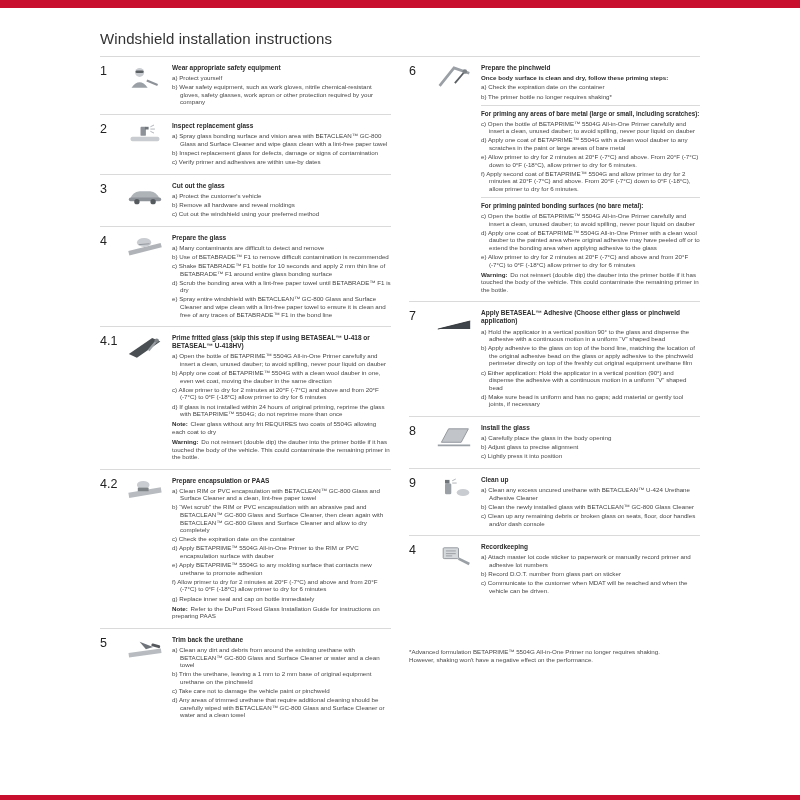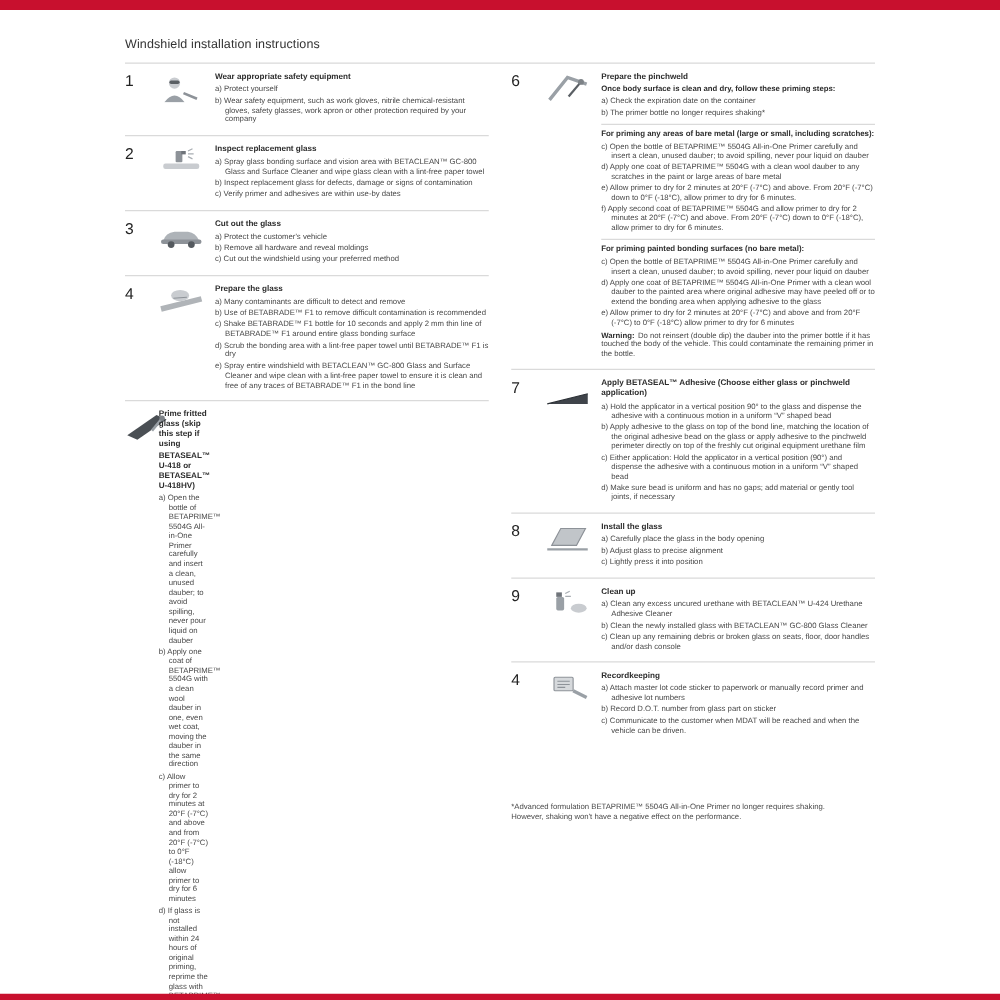--- a/index.html
+++ b/index.html
@@ -2,21 +2,21 @@
 <html><head>
 <meta charset="utf-8">
 <style>
   * { margin:0; padding:0; box-sizing:border-box; }
   html,body { width:800px; height:800px; overflow:hidden; }
   body { font-family:"Liberation Sans", sans-serif; background:#ffffff; color:#474747; position:relative; }
   .accent-bar { position:absolute; left:0; width:800px; background:#c8102e; }
   #top-bar { top:0; height:8px; }
   #bottom-bar { bottom:0; height:5px; }
   .content { position:absolute; left:100px; top:8px; width:600px; }
-  .page-title { font-size:10px; font-weight:400; color:#333; margin-top:22px; letter-spacing:.1px; }
+  .page-title { font-size:15px; font-weight:400; color:#333; margin-top:22px; letter-spacing:.1px; }
   .title-rule { border-bottom:1px solid #d9d9d9; margin-top:9px; }
   .columns { display:flex; gap:18px; }
   .col { width:291px; }
   .step { display:grid; grid-template-columns:22px 40px 1fr; column-gap:5px; padding:7px 0 8px; }
   .step + .step { border-top:1px solid #dadada; }
   .num { font-size:12.5px; color:#222; line-height:1; padding-top:1px; }
   .icon svg { display:block; }
   .sbody { min-width:0; }
   .stitle { font-weight:bold; font-size:6.5px; color:#2d2d2d; margin-bottom:2px; line-height:1.25; }
   .item { font-size:6.2px; line-height:1.22; color:#474747; margin-top:1.6px; padding-left:8px; text-indent:-8px; }
@@ -98,38 +98,40 @@
           <div class="sbody">
             <div class="stitle">Prepare the glass</div>
             <div class="item">a) Many contaminants are difficult to detect and remove</div>
             <div class="item">b) Use of BETABRADE™ F1 to remove difficult contamination is recommended</div>
             <div class="item">c) Shake BETABRADE™ F1 bottle for 10 seconds and apply 2 mm thin line of BETABRADE™ F1 around entire glass bonding surface</div>
             <div class="item">d) Scrub the bonding area with a lint-free paper towel until BETABRADE™ F1 is dry</div>
             <div class="item">e) Spray entire windshield with BETACLEAN™ GC-800 Glass and Surface Cleaner and wipe clean with a lint-free paper towel to ensure it is clean and free of any traces of BETABRADE™ F1 in the bond line</div>
           </div>
         </div>
         <div class="step">
+          <div class="num">4.1</div>
           <div class="icon">
             <svg viewBox="0 0 40 26" width="36" height="24" aria-hidden="true">
               <path d="M2 22 L28 4 L37 8 L11 26 Z" fill="#4a4f54"></path>
               <path d="M24 18 L33 7" stroke="#9aa0a6" stroke-width="2.4" fill="none"></path>
               <circle cx="33" cy="7" r="2.4" fill="#7d8287"></circle>
             </svg>
           </div>
           <div class="sbody">
             <div class="stitle">Prime fritted glass (skip this step if using BETASEAL™ U-418 or BETASEAL™ U-418HV)</div>
             <div class="item">a) Open the bottle of BETAPRIME™ 5504G All-in-One Primer carefully and insert a clean, unused dauber; to avoid spilling, never pour liquid on dauber</div>
             <div class="item">b) Apply one coat of BETAPRIME™ 5504G with a clean wool dauber in one, even wet coat, moving the dauber in the same direction</div>
             <div class="item">c) Allow primer to dry for 2 minutes at 20°F (-7°C) and above and from 20°F (-7°C) to 0°F (-18°C) allow primer to dry for 6 minutes</div>
             <div class="item">d) If glass is not installed within 24 hours of original priming, reprime the glass with BETAPRIME™ 5504G; do not reprime more than once</div>
             <div class="item notewrap"><b>Note:</b> <span>Clear glass without any frit REQUIRES two coats of 5504G allowing each coat to dry</span></div>
             <div class="item notewrap"><b>Warning:</b> <span>Do not reinsert (double dip) the dauber into the primer bottle if it has touched the body of the vehicle. This could contaminate the remaining primer in the bottle.</span></div>
           </div>
         </div>
         <div class="step">
+          <div class="num">4.2</div>
           <div class="icon">
             <svg viewBox="0 0 40 26" width="36" height="24" aria-hidden="true">
               <path d="M2 20 L38 14" stroke="#b8bcc0" stroke-width="6" fill="none"></path>
               <ellipse cx="18" cy="8.5" rx="7" ry="4.5" fill="#c9ccd0"></ellipse>
               <rect x="12" y="11.5" width="12" height="4" fill="#7d8287"></rect>
             </svg>
           </div>
           <div class="sbody">
             <div class="stitle">Prepare encapsulation or PAAS</div>
             <div class="item">a) Clean RIM or PVC encapsulation with BETACLEAN™ GC-800 Glass and Surface Cleaner and a clean, lint-free paper towel</div>

